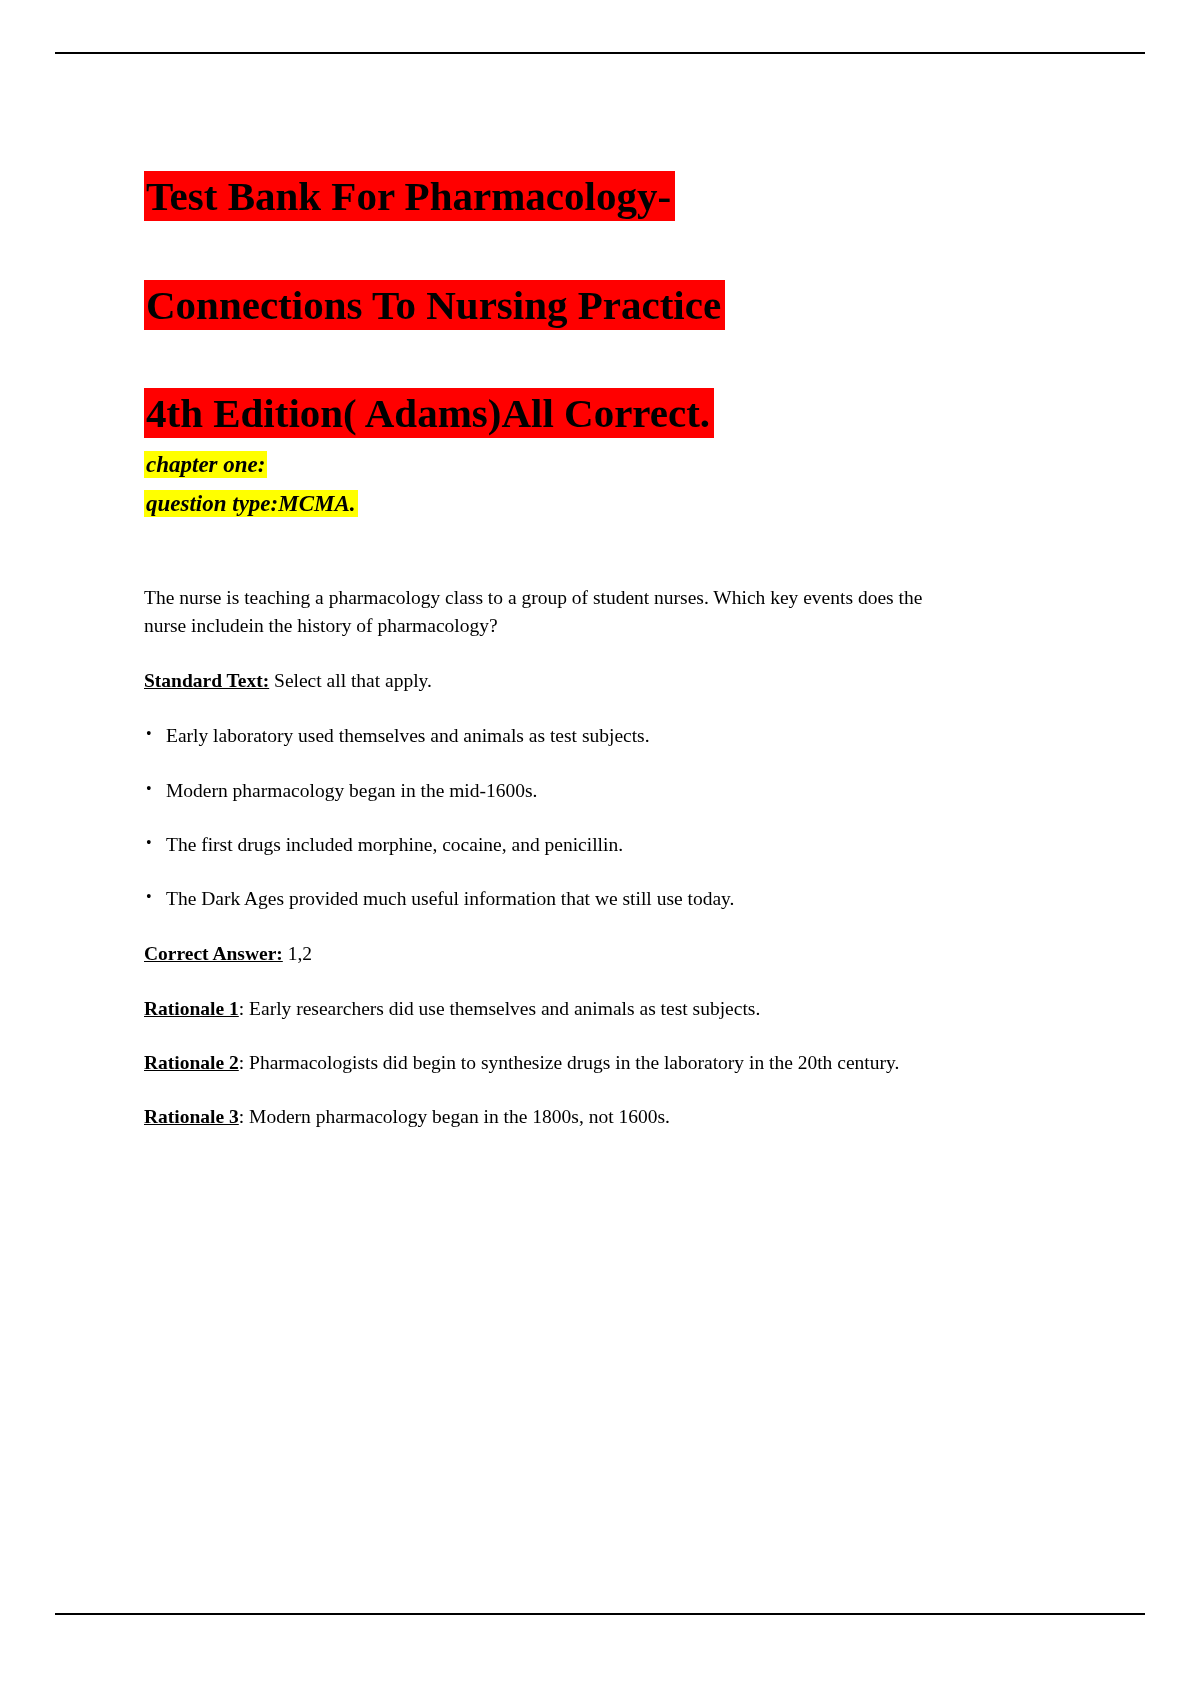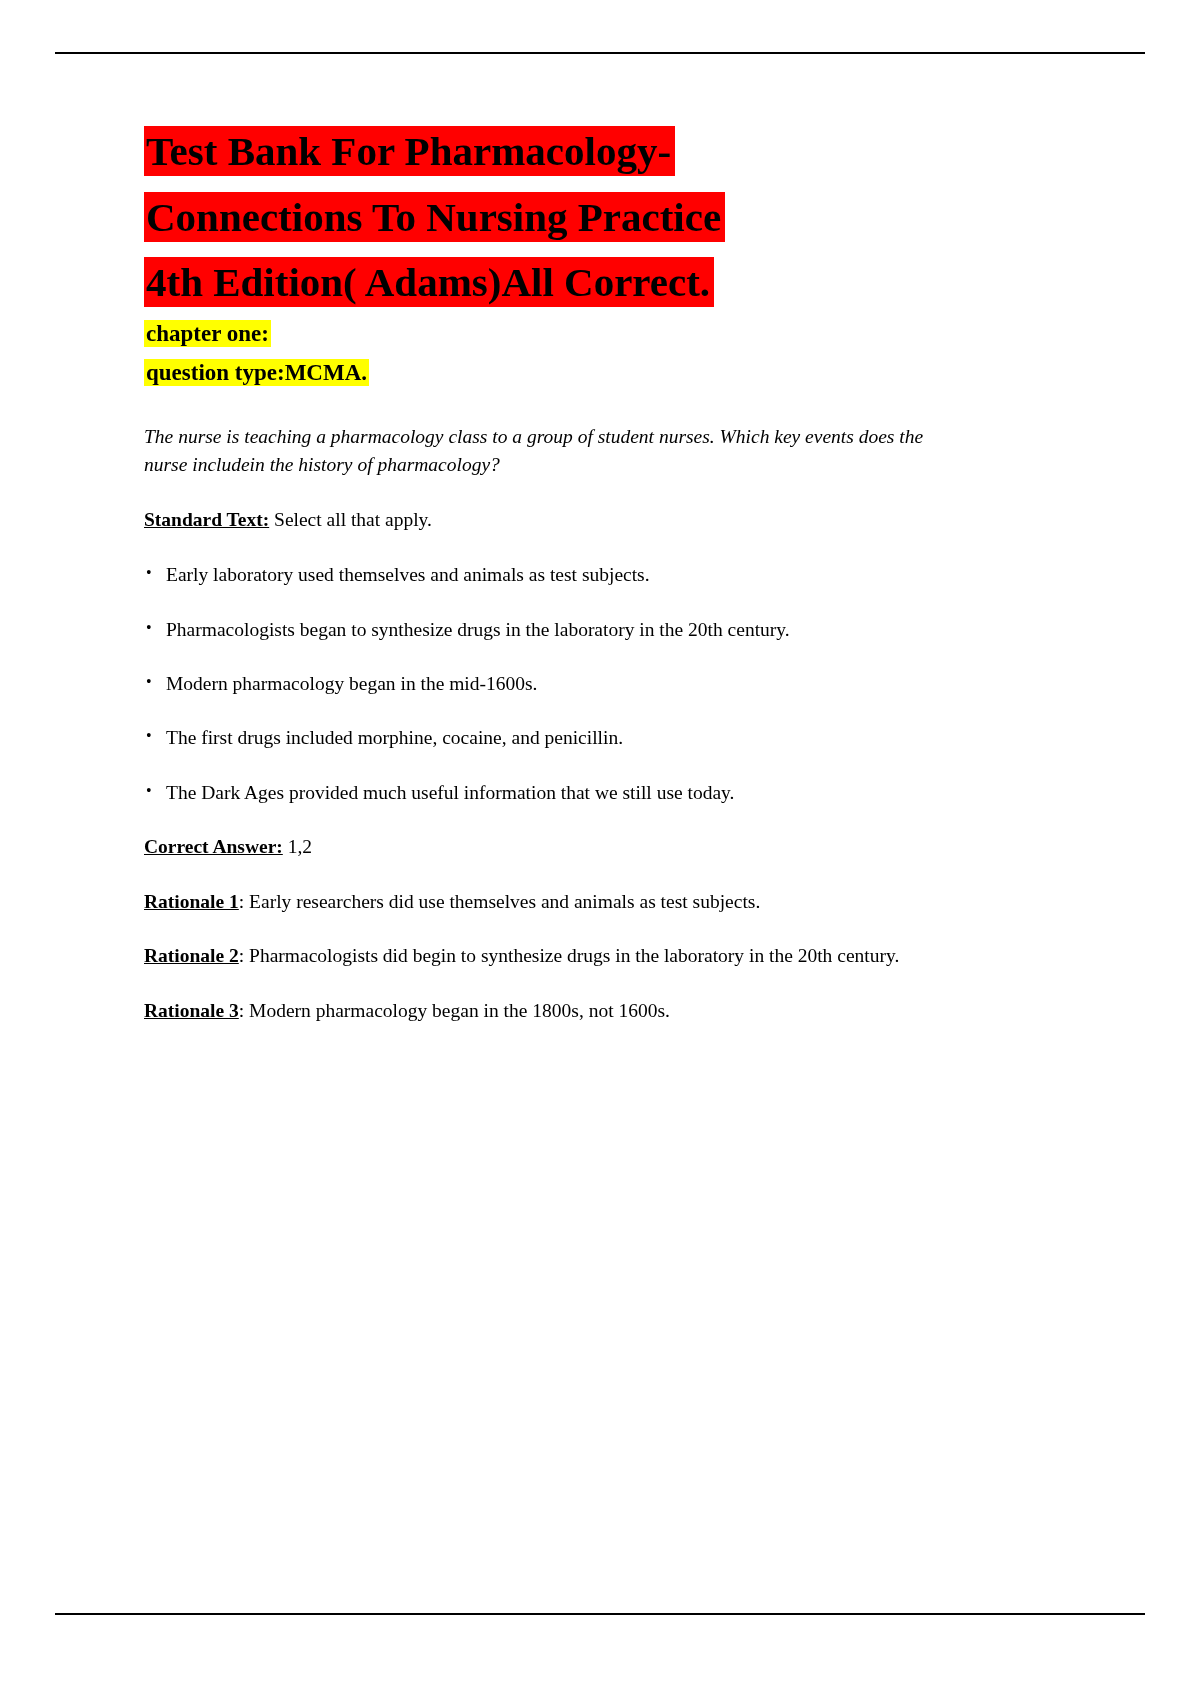--- a/index.html
+++ b/index.html
@@ -46,41 +46,42 @@
     background: #ff0000;
     color: #000000;
     font-family: "Liberation Serif", serif;
     font-weight: bold;
     font-size: 41px;
     line-height: 1.55;
     padding: 2px 4px 2px 2px;
     box-decoration-break: clone;
     -webkit-box-decoration-break: clone;
   }
-  .title-row { margin-bottom: 2px; }
+  .title-row { margin-bottom: 2px; margin-top: 45px; }
 
   .chapter-block {
+    font-style: italic;
   }
   .chapter-line {
     display: inline;
     background: #ffff00;
     font-weight: bold;
     font-size: 23px;
     line-height: 1.5;
     padding: 1px 2px;
     box-decoration-break: clone;
     -webkit-box-decoration-break: clone;
   }
   .chapter-row { margin-bottom: 5px; }
   .para {
     margin: 0 0 27px 0;
     font-size: 19.5px;
     line-height: 1.45;
   }
-  .para.stem { margin-top: 32px; width: 812px; font-style: italic; }
+  .para.stem { margin-top: 62px; width: 812px; }
   .lbl { font-weight: bold; text-decoration: underline; }
 
   ul.options {
     list-style: none;
     margin: 0 0 0 0;
     padding: 0;
   }
   ul.options li {
     position: relative;
     padding-left: 22px;
@@ -127,21 +128,20 @@
         <span class="chapter-line">question type:MCMA.</span>
       </div>
     </div>
 
     <p class="para stem">The nurse is teaching a pharmacology class to a group of student nurses. Which key events does the nurse includein the history of pharmacology?</p>
 
     <p class="para"><span class="lbl">Standard Text:</span><span> Select all that apply.</span></p>
 
     <ul class="options">
       <li><span>Early laboratory used themselves and animals as test subjects.</span></li>
-      <li><span>Pharmacologists began to synthesize drugs in the laboratory in the 20th century.</span></li>
       <li><span>Modern pharmacology began in the mid-1600s.</span></li>
       <li><span>The first drugs included morphine, cocaine, and penicillin.</span></li>
       <li><span>The Dark Ages provided much useful information that we still use today.</span></li>
     </ul>
 
     <p class="para"><span class="lbl">Correct Answer:</span><span> 1,2</span></p>
 
     <p class="para rationale"><span class="lbl">Rationale 1</span><span>: Early researchers did use themselves and animals as test subjects.</span></p>
 
     <p class="para rationale"><span class="lbl">Rationale 2</span><span>: Pharmacologists did begin to synthesize drugs in the laboratory in the 20th century.</span></p>

